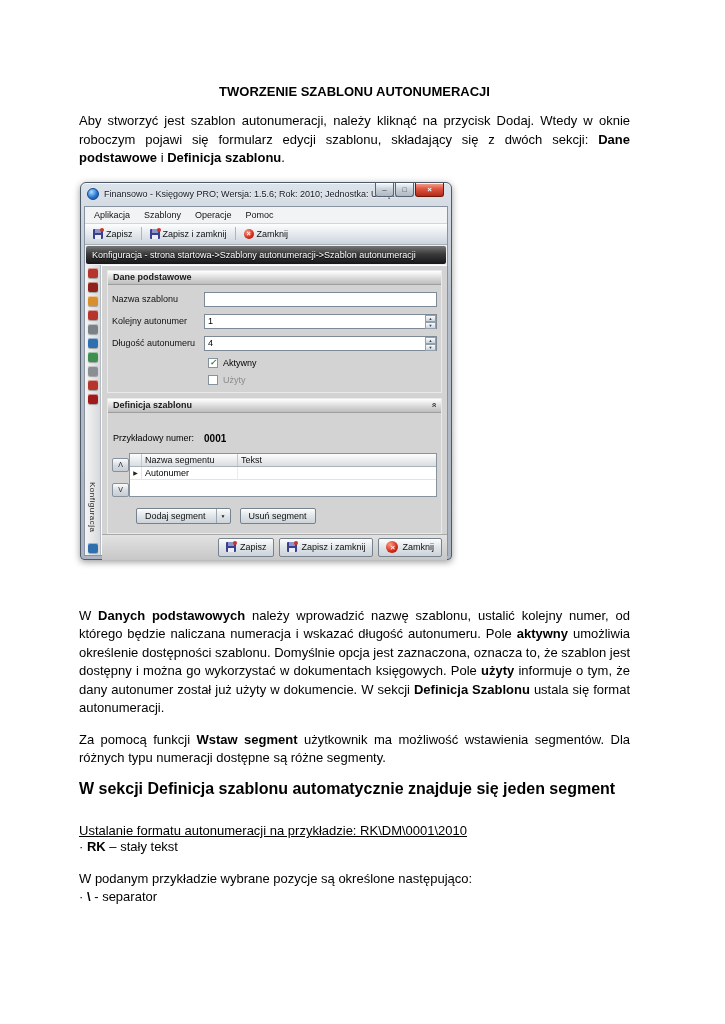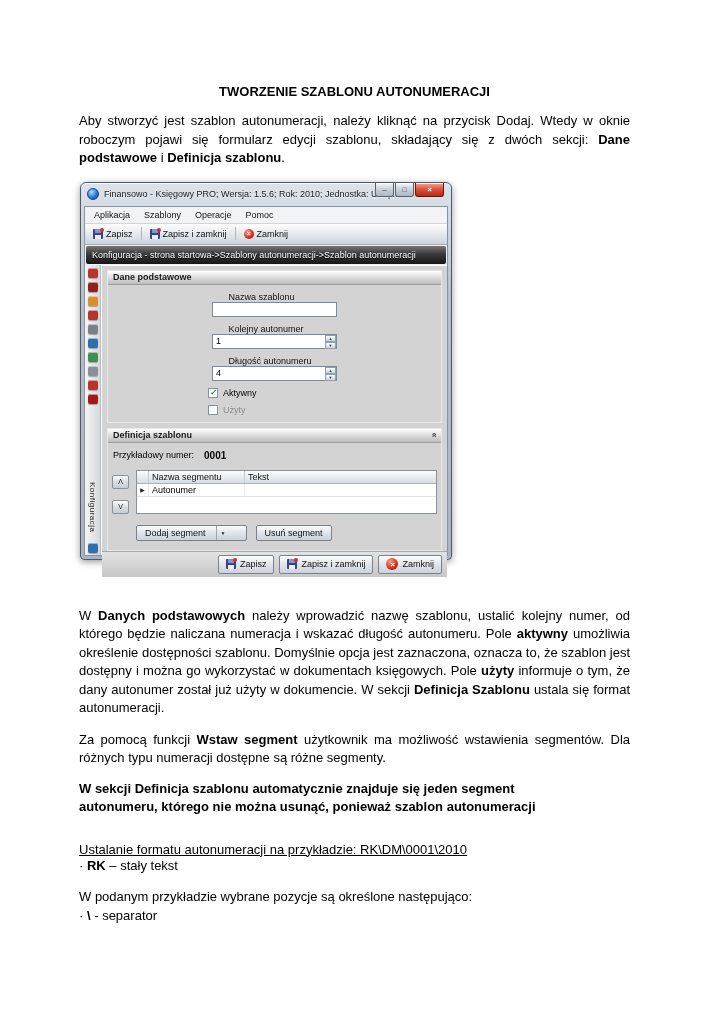--- a/index.html
+++ b/index.html
@@ -4,21 +4,21 @@
 <style>
   * { margin:0; padding:0; box-sizing:border-box; }
   html,body { width:725px; height:1024px; background:#ffffff; overflow:hidden;
               font-family:"Liberation Sans", sans-serif; color:#000; }
   .page { position:absolute; left:79px; top:0; width:551px; padding-top:84px; }
 
   .doc-title { font-size:13px; font-weight:bold; text-align:center; }
   .para { font-size:13px; line-height:18.5px; text-align:justify; margin-top:13px; }
   .para b { font-weight:bold; }
   .noj { text-align:left; }
-  .bold-block { margin-top:12px; font-weight:bold; font-size:13px; line-height:18.5px; }
+  .bold-block { margin-top:12px; font-weight:bold; font-size:16px; line-height:18.5px; }
   .heading2 { margin-top:25px; font-size:13px; font-weight:normal; }
   .heading2 .u { text-decoration:underline; }
   .bullet { margin-top:0; }
 
   
   .app-window { position:relative; width:372px; height:378px; margin:14px 0 0 1px;
     border:1px solid #4e5a68; border-radius:6px 6px 4px 4px;
     background:linear-gradient(#dde3ea,#b6bfca 30%,#aab3bf);
     box-shadow:0 2px 7px rgba(0,0,0,.4), inset 0 1px 0 rgba(255,255,255,.75);
     font-size:9px; line-height:normal; }
@@ -73,57 +73,57 @@
   .content { flex:1; background:#d3d3d3; border-left:1px solid #fcfcfc; border-top:1px solid #fcfcfc;
     padding:4px 5px 0 5px; display:flex; flex-direction:column; min-width:0; }
   .section { border:1px solid #e9e9e9; padding-bottom:7px; }
   .section + .section { margin-top:5px; }
   .sec-header { height:14px; display:flex; align-items:center; padding:0 5px;
     background:linear-gradient(#ffffff,#d6d6d6 60%,#bdbdbd); border-bottom:1px solid #9e9e9e;
     font-weight:bold; color:#1a1a1a; }
   .sec-header .collapse { margin-left:auto; display:inline-block; transform:rotate(-90deg);
     font-size:9px; color:#333; }
 
-  .form-row { display:flex; align-items:center; margin-top:7px; padding:0 4px;flex-direction:column; }
+  .form-row { display:flex; align-items:center; margin-top:7px; padding:0 4px; }
   .form-label { width:92px; flex:0 0 auto; color:#111; }
   .input-wrap { flex:1; position:relative; height:15px; }
   input.text { width:100%; height:15px; border:1px solid #7d8996; background:#fff;
     font-family:inherit; font-size:9px; padding:0 3px; outline:none; }
   .spinner { position:absolute; right:1px; top:1px; bottom:1px; width:11px; display:flex; flex-direction:column; }
   .spin-btn { flex:1; display:flex; align-items:center; justify-content:center; font-size:4px; color:#33414e;
     background:linear-gradient(#fbfcfd,#ccd4db); border:1px solid #93a0ac; }
   .check-row { display:flex; align-items:center; gap:5px; margin:7px 0 0 100px; }
   .checkbox { width:10px; height:10px; background:#fff; border:1px solid #86929e;
     display:flex; align-items:center; justify-content:center; font-size:8px; color:#2e7d32; font-weight:bold; }
   .lbl-disabled { color:#8b8b8b; }
 
-  .def-row { display:flex; align-items:center; gap:10px; margin-top:7px; padding:0 5px;text-align:center; }
+  .def-row { display:flex; align-items:center; gap:10px; margin-top:20px; padding:0 5px;text-align:center; }
   .def-row b { font-size:10px; }
-  .def-body { display:flex; gap:7px; margin-top:9px; padding:0 4px; }
+  .def-body { display:flex; margin-top:9px; padding:0 4px; }
   .move-col { display:flex; flex-direction:column; gap:11px; padding-top:5px; flex:0 0 auto; }
   .move-btn { width:17px; height:14px; display:flex; align-items:center; justify-content:center;
     font-size:7px; color:#222; border:1px solid #87929d; border-radius:2px;
     background:linear-gradient(#fcfcfd,#d6dbe0 55%,#c6cdd4); }
   .grid { flex:1; background:#fff; border:1px solid #87929d; height:44px; overflow:hidden; }
   .grid-header { display:flex; height:13px; background:linear-gradient(#fdfdfd,#d9dde1);
     border-bottom:1px solid #aab2ba; color:#111; }
   .gh-sel { width:12px; border-right:1px solid #c3c9cf; flex:0 0 auto; }
   .gh-name { width:96px; border-right:1px solid #c3c9cf; padding:0 3px; display:flex; align-items:center; flex:0 0 auto; }
   .gh-text { flex:1; padding:0 3px; display:flex; align-items:center; }
   .grid-row { display:flex; height:13px; border-bottom:1px solid #e4e4e4;text-align:right; }
   .gr-sel { width:12px; flex:0 0 auto; border-right:1px solid #e4e4e4;
     display:flex; align-items:center; justify-content:center; font-size:6px; color:#222; }
   .gr-name { width:96px; flex:0 0 auto; border-right:1px solid #ececec; padding:0 3px; display:flex; align-items:center; }
   .gr-text { flex:1; }
   .def-buttons { display:flex; gap:9px; margin:11px 0 2px 28px; }
   .btn { display:inline-flex; align-items:center; justify-content:center; gap:4px; height:16px;
     padding:0 8px; border:1px solid #76828e; border-radius:2px; color:#111;
     background:linear-gradient(#fcfdfd,#e0e5e9 50%,#ccd3d9);
     box-shadow:inset 0 1px 0 rgba(255,255,255,.9); }
-  .btn.split { padding-right:16px; }
+  .btn.split { padding-right:0; }
   .split-arrow { align-self:stretch; display:flex; align-items:center; padding:0 4px; margin-left:6px;
     border-left:1px solid #9aa5af; font-size:5px; color:#222; }
 
   .footer { margin:auto -5px 0 -5px; height:26px; flex:0 0 auto;
     background:linear-gradient(#e2e2e2,#c7c7c7); border-top:1px solid #a8a8a8;
     display:flex; align-items:center; justify-content:flex-end; gap:5px; padding:0 5px; }
   .fbtn { height:19px; padding:0 7px; }
 </style>
 </head>
 <body>
@@ -301,21 +301,20 @@
       </div>
     </div>
   </div>
 
   <p class="para" style="margin-top:47px"><span>W </span><b>Danych podstawowych</b><span> należy wprowadzić nazwę szablonu, ustalić kolejny numer, od którego będzie naliczana numeracja i wskazać długość autonumeru. Pole </span><b>aktywny</b><span> umożliwia określenie dostępności szablonu. Domyślnie opcja jest zaznaczona, oznacza to, że szablon jest dostępny i można go wykorzystać w dokumentach księgowych. Pole </span><b>użyty</b><span> informuje o tym, że dany autonumer został już użyty w dokumencie. W sekcji </span><b>Definicja Szablonu</b><span> ustala się format autonumeracji.</span></p>
 
   <p class="para"><span>Za pomocą funkcji </span><b>Wstaw segment</b><span> użytkownik ma możliwość wstawienia segmentów. Dla różnych typu numeracji dostępne są różne segmenty.</span></p>
 
   <div class="bold-block">
     <div>W sekcji Definicja szablonu automatycznie znajduje się jeden segment</div>
-    <div>autonumeru, którego nie można usunąć, ponieważ szablon autonumeracji</div>
   </div>
 
   <p class="heading2"><span class="u">Ustalanie formatu autonumeracji na przykładzie: RK\DM\0001\2010</span></p>
 
   <p class="para noj bullet"><span>·  </span><b>RK</b><span> – stały tekst</span></p>
 
   <p class="para noj">W podanym przykładzie wybrane pozycje są określone następująco:</p>
 
   <p class="para noj bullet"><span>·  </span><b>\</b><span> - separator</span></p>
 

